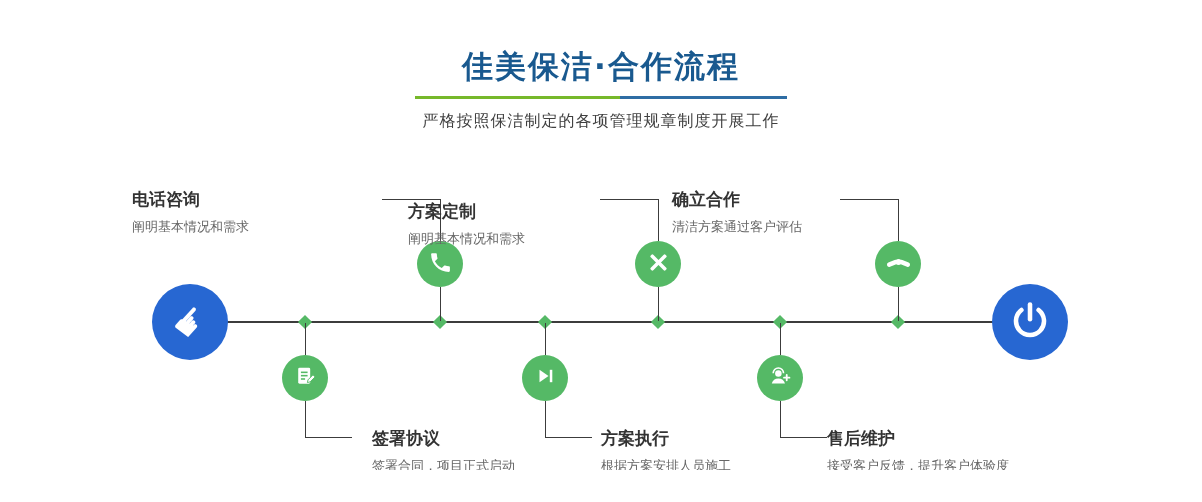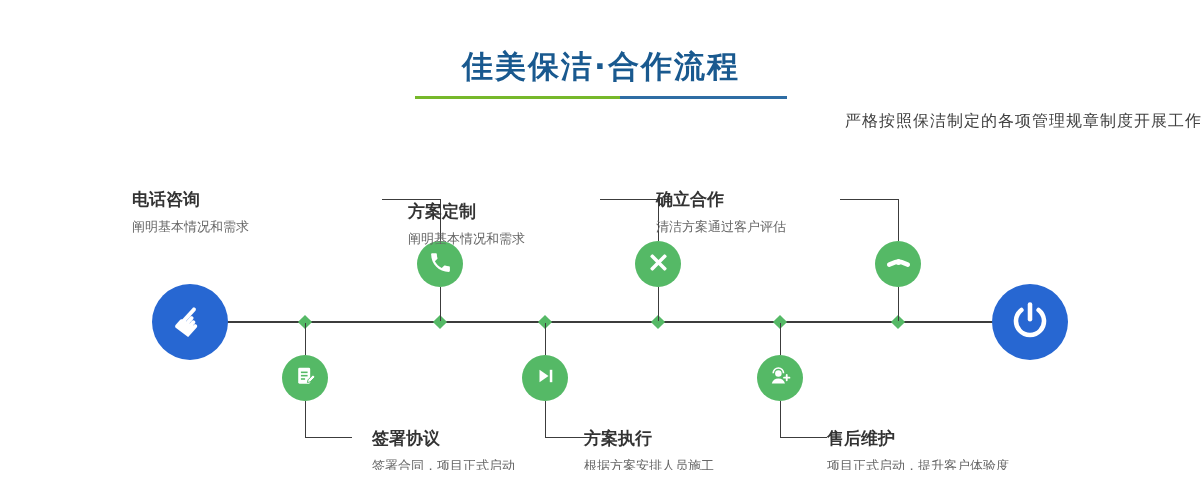--- a/index.html
+++ b/index.html
@@ -9,21 +9,21 @@
   }
   
   .page-title{
     position:absolute;top:46px;left:0;width:100%;text-align:center;
     font-size:31px;font-weight:bold;color:#19598f;letter-spacing:2px;
   }
   .divider{position:absolute;top:96px;left:50%;transform:translateX(-50%);width:372px;height:3px;display:flex;}
   .divider .seg-green{width:55%;height:100%;background:#76b82a;}
   .divider .seg-blue{width:45%;height:100%;background:#2e6da4;}
   .page-subtitle{
-    position:absolute;top:111px;left:0;width:100%;text-align:right;
+    position:absolute;top:111px;left:0;width:100%;text-align:center;
     font-size:16px;color:#404040;letter-spacing:1px;
   }
   
   .main-line{position:absolute;left:190px;top:321px;width:840px;height:2px;background:#3c3c3c;}
   .vline{position:absolute;width:1px;background:#3c3c3c;}
   .hline{position:absolute;height:1px;background:#3c3c3c;}
   .diamond{position:absolute;width:10px;height:10px;background:#55b966;transform:rotate(45deg);}
   .bigcircle{
     position:absolute;width:76px;height:76px;border-radius:50%;background:#2767d2;
     display:flex;align-items:center;justify-content:center;color:#fff;
@@ -115,21 +115,21 @@
     <span>
       <svg width="27" height="27" viewBox="0 0 24 24">
         <g fill="#fff">
           <rect x="1.5" y="10.8" width="10" height="4" rx="2" transform="rotate(-22 6.5 12.8)"></rect>
           <rect x="12.5" y="10.8" width="10" height="4" rx="2" transform="rotate(22 17.5 12.8)"></rect>
           <circle cx="12" cy="11.6" r="2.7"></circle>
         </g>
       </svg>
     </span>
   </div>
-  <div class="tstep" style="left:656px;">
+  <div class="tstep" style="left:672px;">
     <div class="stitle">确立合作</div>
     <div class="sdesc">清洁方案通过客户评估</div>
   </div>
 
   <div class="vline" style="left:305px;top:323px;height:32px;"></div>
   <div class="vline" style="left:305px;top:401px;height:37px;"></div>
   <div class="hline" style="left:305px;top:437px;width:47px;"></div>
   <div class="gcircle" style="left:282px;top:355px;">
     <span>
       <svg width="25" height="25" viewBox="0 0 24 24">
@@ -154,21 +154,21 @@
   <div class="gcircle" style="left:522px;top:355px;">
     <span>
       <svg width="24" height="24" viewBox="0 0 24 24">
         <g fill="#fff">
           <path d="M6.5 5.8l9 6.2-9 6.2z"></path>
           <rect x="16.8" y="5.8" width="2.5" height="12.4"></rect>
         </g>
       </svg>
     </span>
   </div>
-  <div class="bstep" style="left:584px;">
+  <div class="bstep" style="left:601px;">
     <div class="stitle">方案执行</div>
     <div class="sdesc">根据方案安排人员施工</div>
   </div>
 
   <div class="vline" style="left:780px;top:323px;height:32px;"></div>
   <div class="vline" style="left:780px;top:401px;height:37px;"></div>
   <div class="hline" style="left:780px;top:437px;width:47px;"></div>
   <div class="gcircle" style="left:757px;top:355px;">
     <span>
       <svg width="26" height="26" viewBox="0 0 24 24">
@@ -179,16 +179,16 @@
         <path d="M5.7 9.4a4.8 4.8 0 0 1 9.6 0" fill="none" stroke="#fff" stroke-width="1.5"></path>
         <g stroke="#fff" stroke-width="1.7" stroke-linecap="round">
           <line x1="18.2" y1="11" x2="18.2" y2="16"></line>
           <line x1="15.7" y1="13.5" x2="20.7" y2="13.5"></line>
         </g>
       </svg>
     </span>
   </div>
   <div class="bstep" style="left:827px;">
     <div class="stitle">售后维护</div>
-    <div class="sdesc">项目正式启动，提升客户体验度</div>
+    <div class="sdesc">接受客户反馈，提升客户体验度</div>
   </div>
 
 </div>
 
 </body></html>

